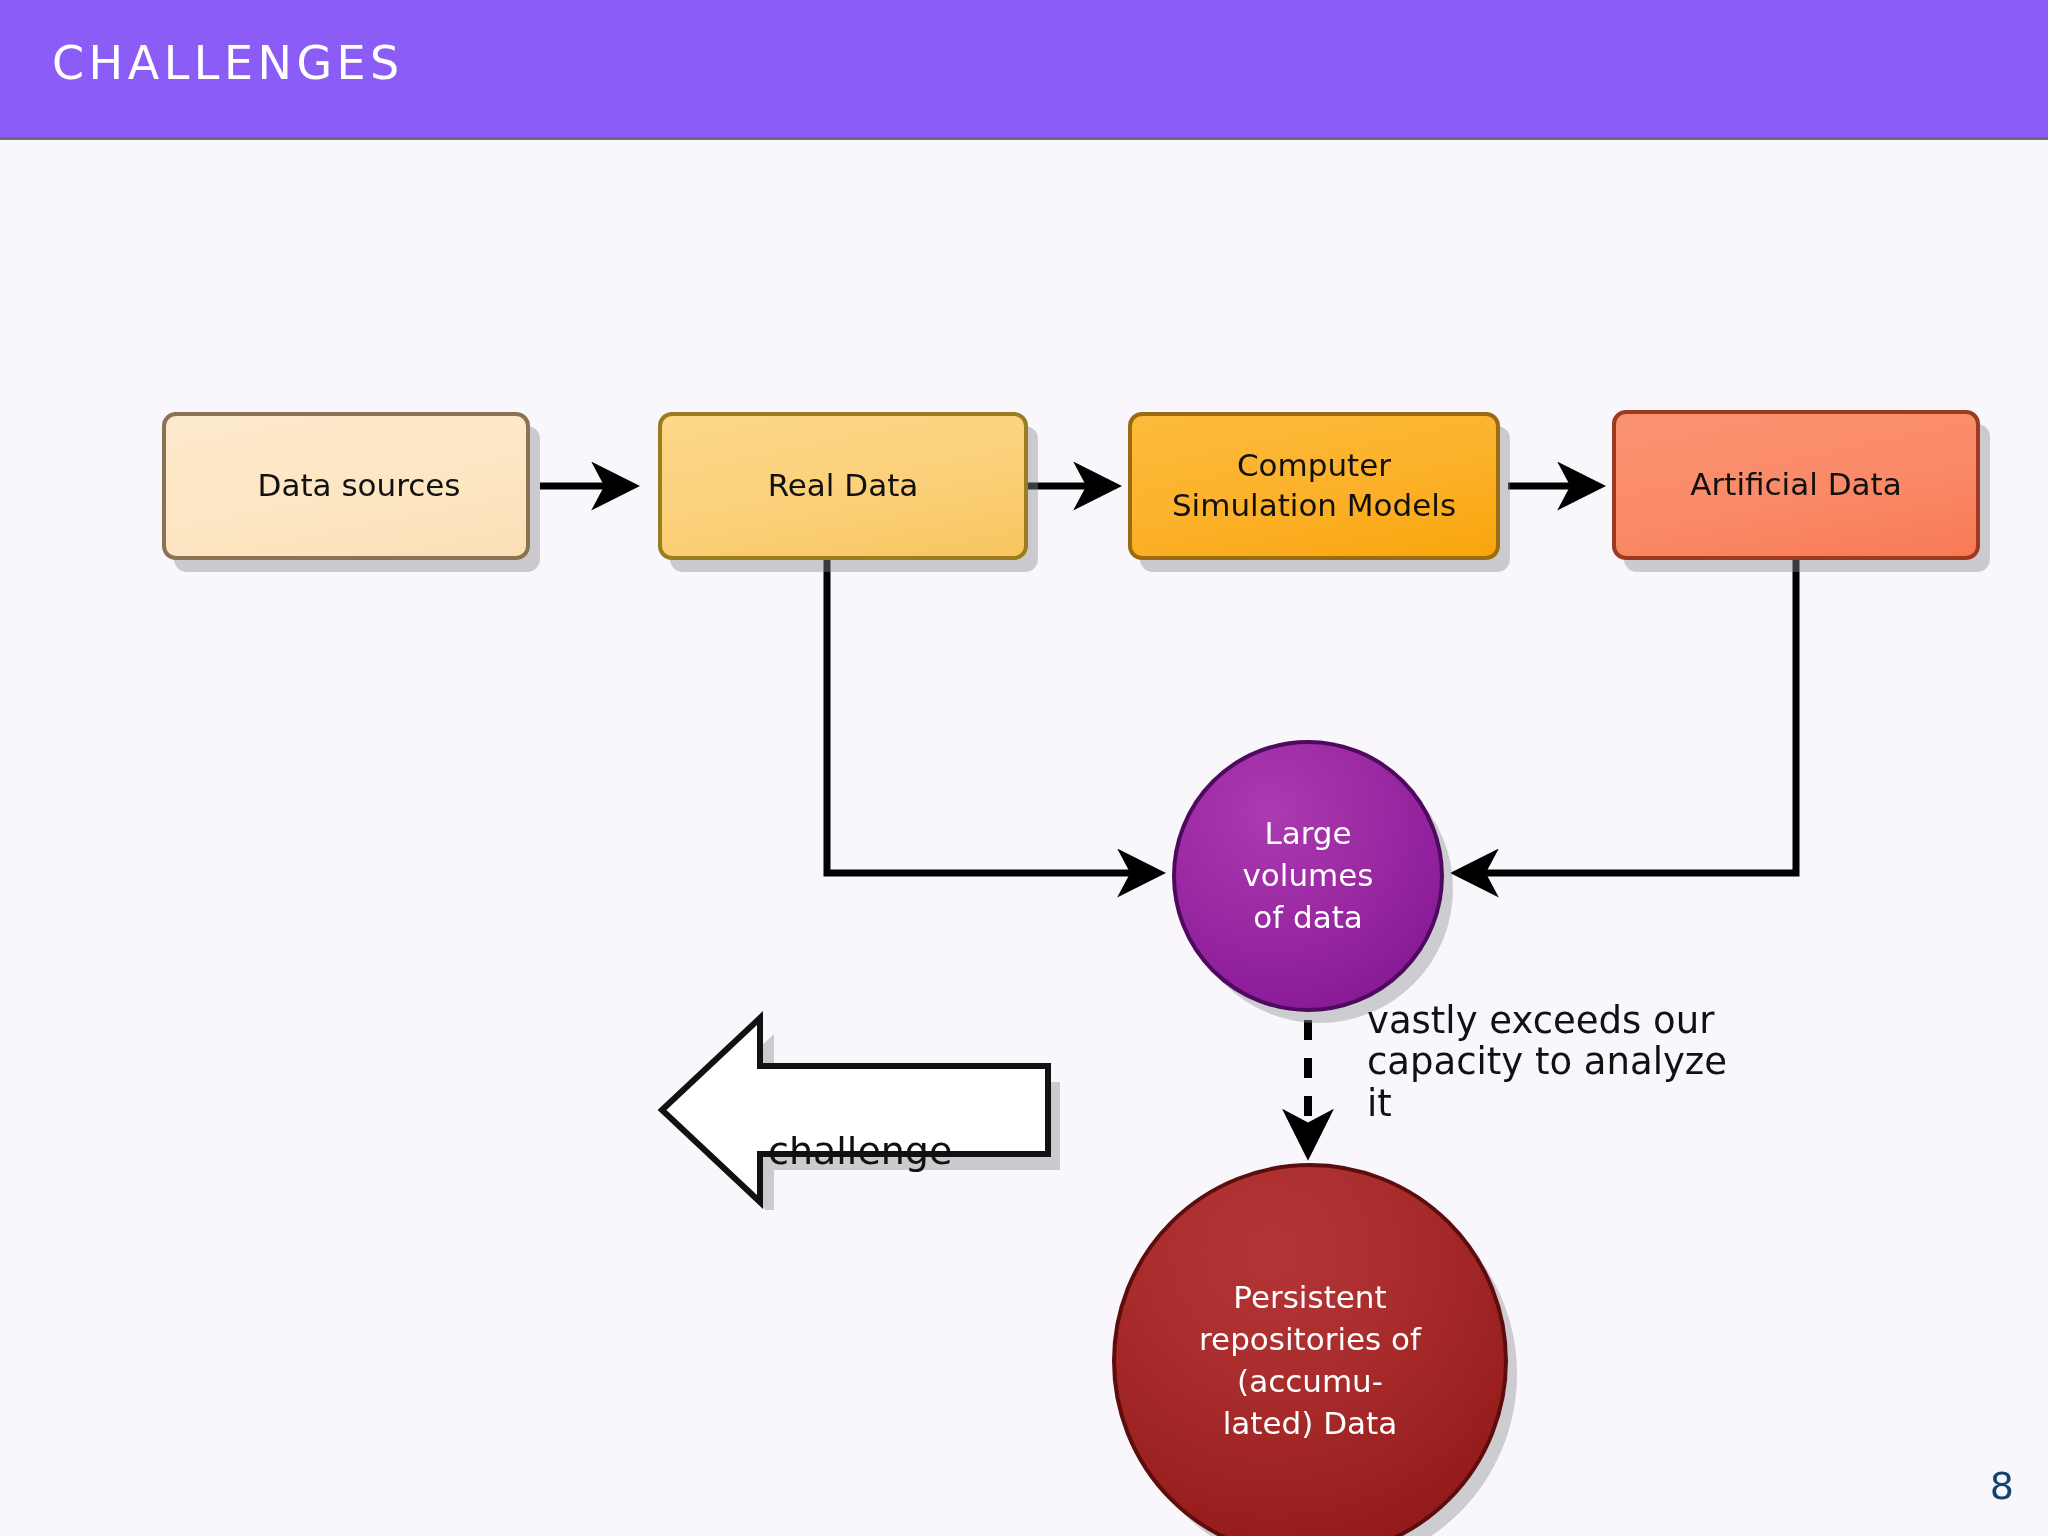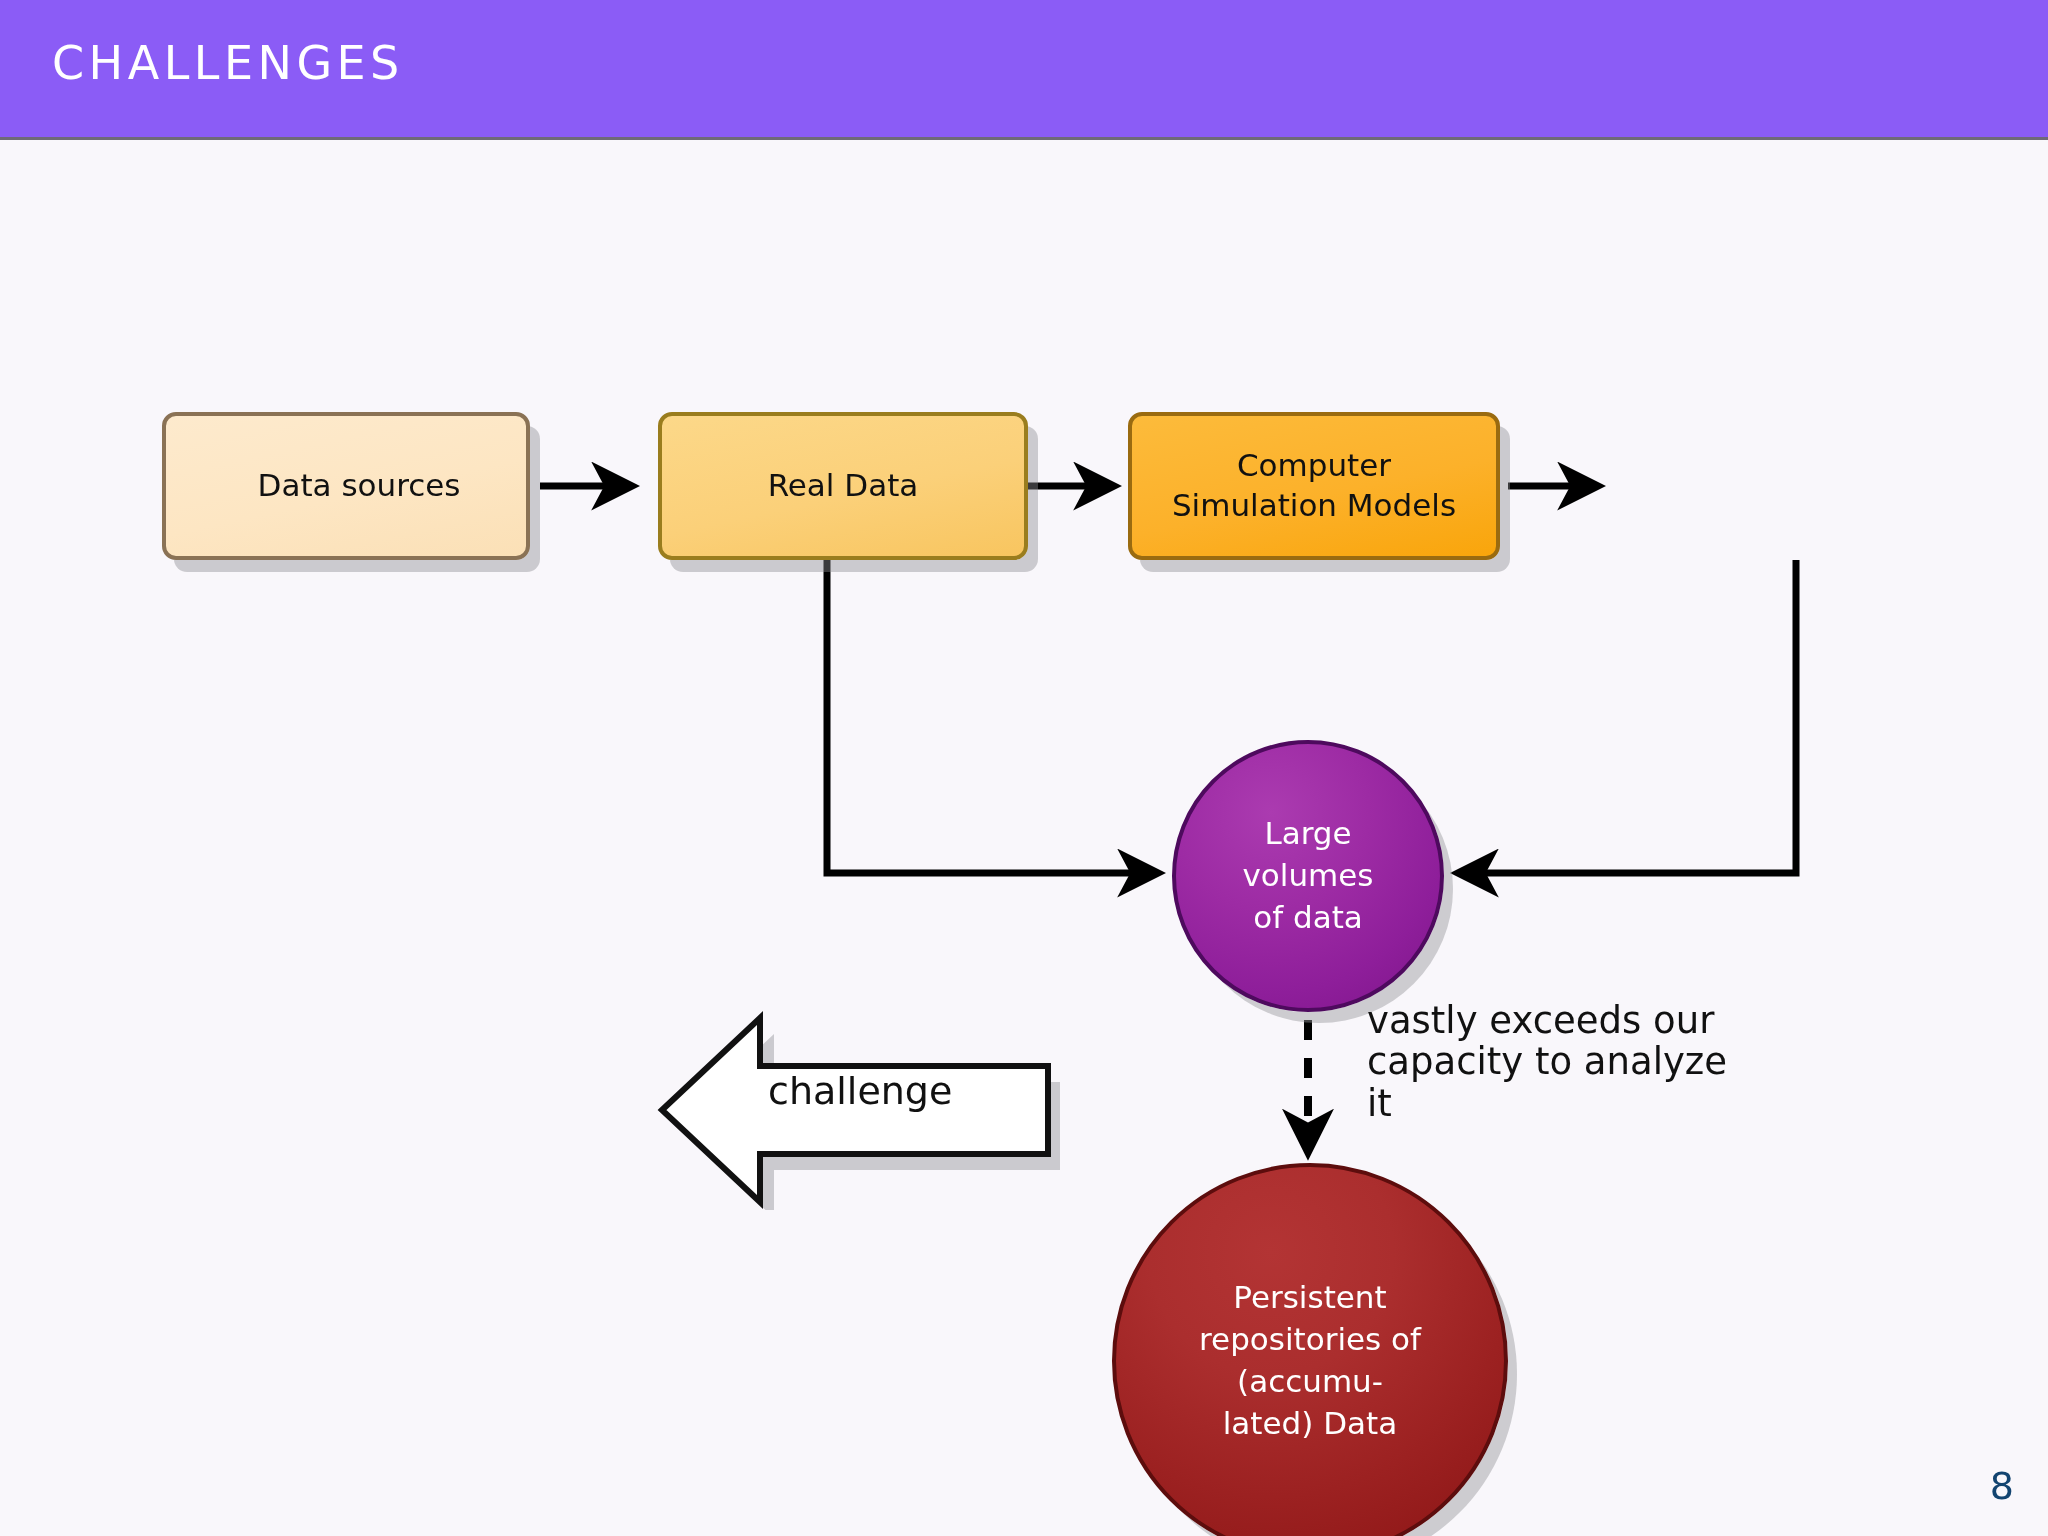--- a/index.html
+++ b/index.html
@@ -112,21 +112,21 @@
 
   
   #wires { position:absolute; left:0; top:0; width:2048px; height:1536px; z-index:2; }
 
   
   #challenge-arrow {
     position:absolute; left:648px; top:1000px;
     width:412px; height:210px; z-index:4;
   }
   #challenge-label {
-    position:absolute; left:768px; top:1069px;
+    position:absolute; left:768px; top:1129px;
     font-size:38px; color:#111111; z-index:5;
     white-space:nowrap;
   }
 
   
   #annotation-text {
     position:absolute; left:1367px; top:1000px;
     width:470px;
     font-size:37px; line-height:1.12; color:#111111;
     z-index:7;
@@ -190,20 +190,23 @@
     <span class="lbl">Real Data</span>
   </div>
 
   <div class="fbox shadow-soft" id="box-sim-models">
     <span class="lbl">
       <span>Computer</span><br>
       <span>Simulation Models</span>
     </span>
   </div>
 
+  <div class="fbox shadow-soft" id="box-artificial-data">
+    <span class="lbl">Artificial Data</span>
+  </div>
 
   <div class="circ" id="circle-large-volumes">
     <span>
       <span>Large</span><br>
       <span>volumes</span><br>
       <span>of data</span>
     </span>
   </div>
 
   <div class="circ" id="circle-persistent">

